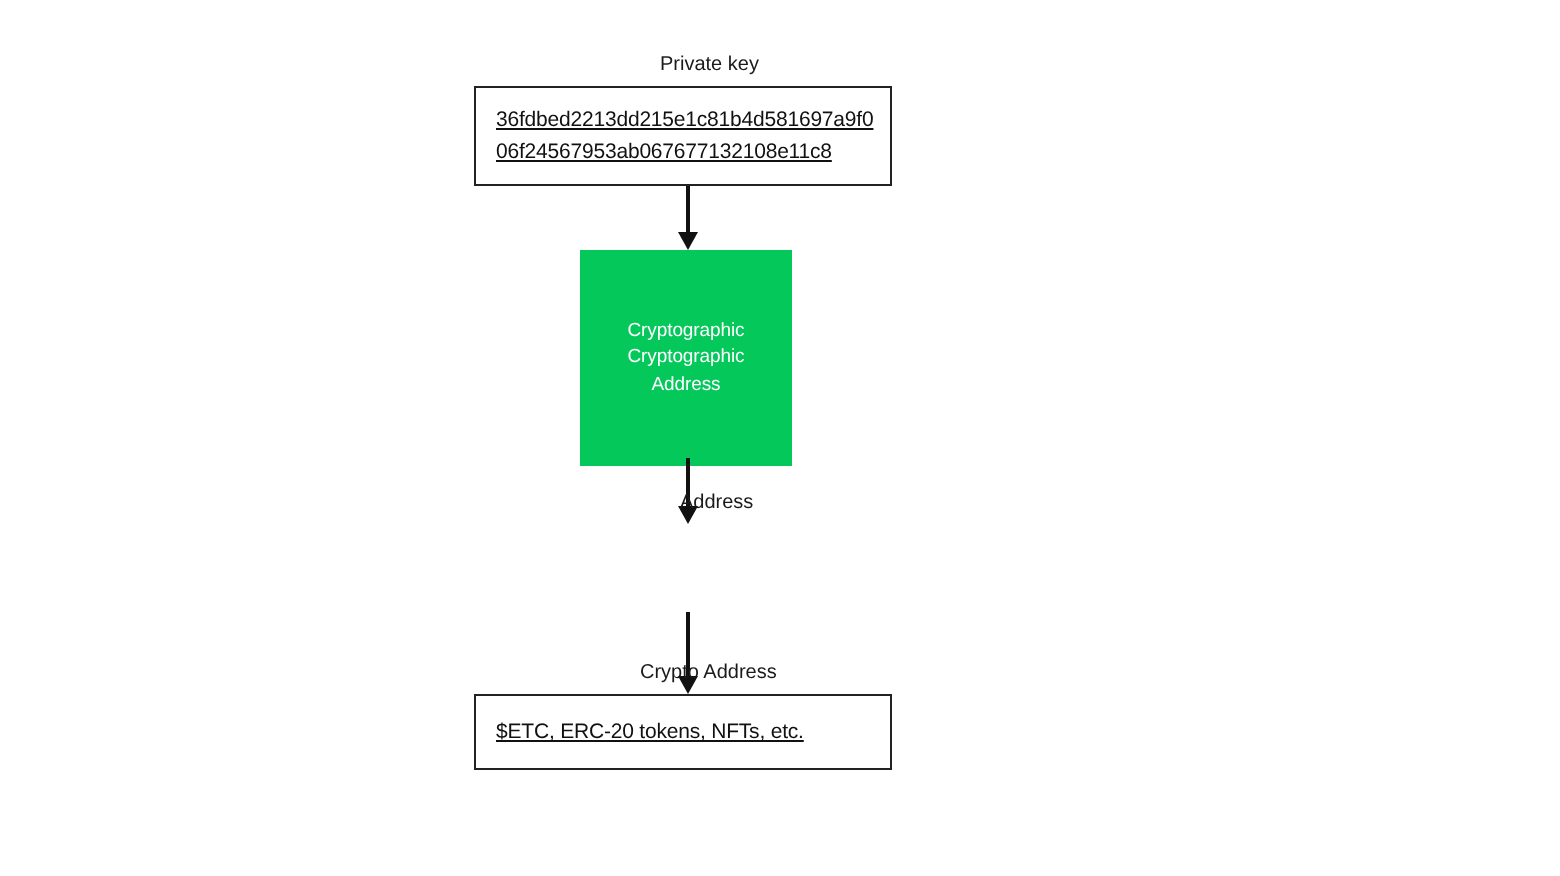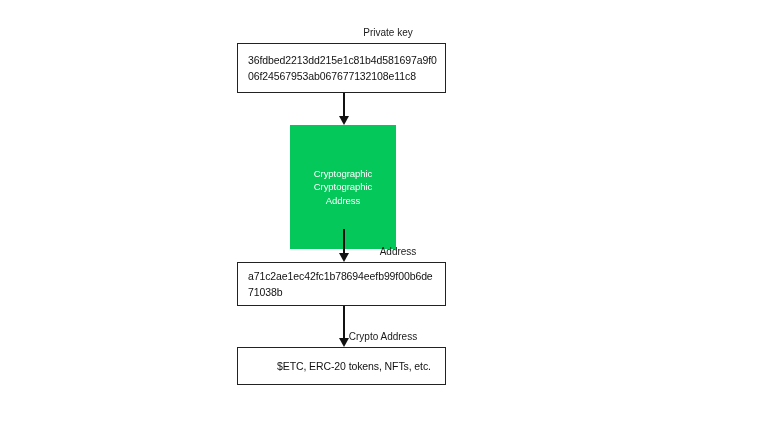--- a/index.html
+++ b/index.html
@@ -36,36 +36,37 @@
     left: 10px;
     right: 8px;
     top: 50%;
     transform: translateY(-50%);
     font-size: 10.5px;
     line-height: 16px;
     letter-spacing: -0.1px;
     color: #111111;
     word-break: break-all;
     text-align: left;
+    text-decoration: underline;
   }
 
   
   #private-key-box {
     left: 237px;
     top: 43px;
     width: 209px;
     height: 50px;
   }
 
   
   #function-box {
     left: 290px;
     top: 125px;
     width: 106px;
-    height: 124px;
+    height: 108px;
     border: none;
     display: flex;
     align-items: center;
     justify-content: center;
   }
   #function-box .fn-text {
     font-size: 9.5px;
     line-height: 13.5px;
     color: #ffffff;
     text-align: center;
@@ -83,31 +84,30 @@
 
   
   #assets-box {
     left: 237px;
     top: 347px;
     width: 209px;
     height: 38px;
   }
   #assets-box .node-text {
     line-height: 14px;
-    margin-left: 29px;
   }
 
   
   .node-label {
     position: absolute;
     font-size: 10px;
     line-height: 13px;
     color: #1a1a1a;
     white-space: nowrap;
-    text-align: center;
+    text-align: left;
   }
   #label-private-key { left: 330px; top: 26px; width: 116px; }
   #label-address     { left: 340px; top: 245px; width: 116px; }
   #label-assets      { left: 320px; top: 330px; width: 126px; }
 
   
   .connector {
     position: absolute;
     left: 337px;
     width: 14px;
@@ -160,23 +160,20 @@
     </div>
   </div>
 
   <div class="connector" id="connector-2">
     <div class="shaft"></div>
     <div class="head"></div>
   </div>
 
   <div class="node-label" id="label-address">Address</div>
 
-  <div class="node" id="address-box">
-    <div class="node-text">a71c2ae1ec42fc1b78694eefb99f00b6de71038b</div>
-  </div>
 
   <div class="connector" id="connector-3">
     <div class="shaft"></div>
     <div class="head"></div>
   </div>
 
   <div class="node-label" id="label-assets">Crypto Address</div>
 
   <div class="node" id="assets-box">
     <div class="node-text">$ETC, ERC-20 tokens, NFTs, etc.</div>

